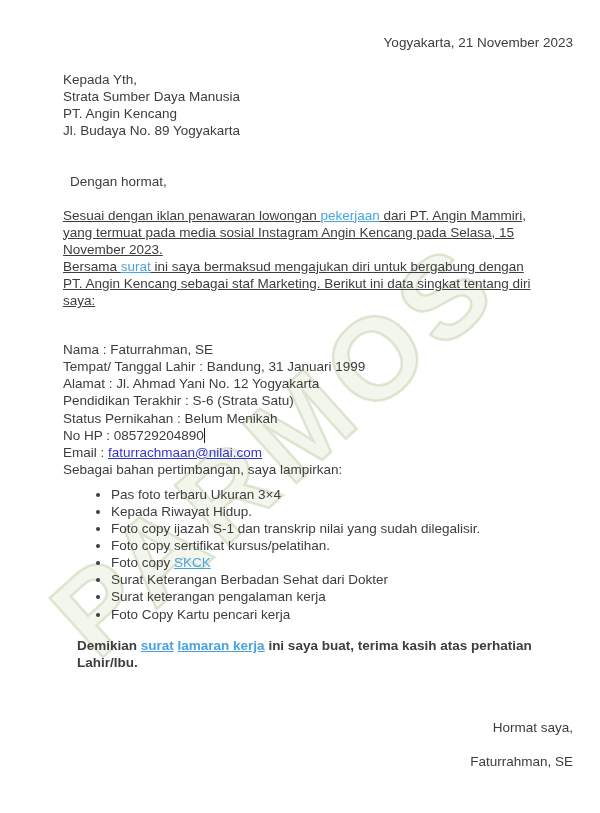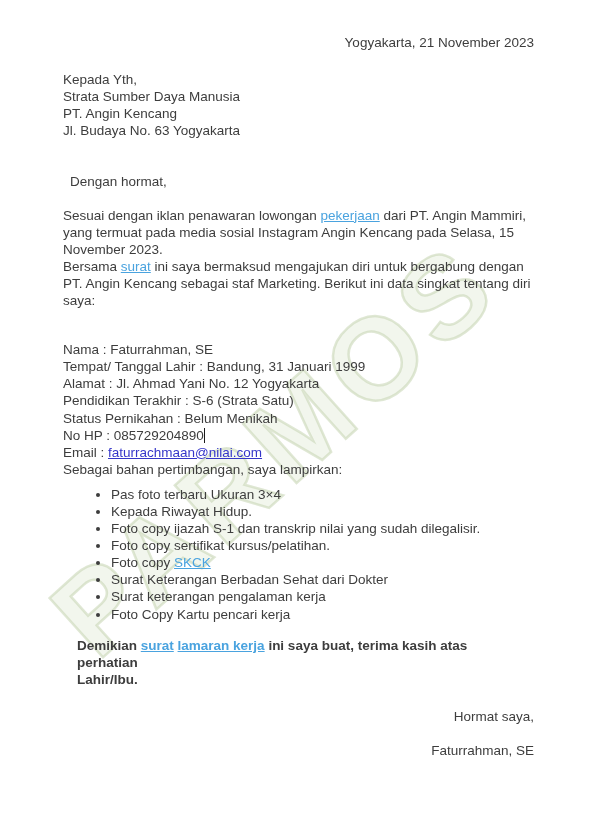--- a/index.html
+++ b/index.html
@@ -13,50 +13,50 @@
   }
   .watermark{
     position:absolute;left:-45px;top:330px;width:640px;height:240px;
     display:flex;align-items:center;justify-content:center;
     transform:rotate(-42deg);
     font-size:116px;font-weight:600;letter-spacing:8px;
     color:rgba(222,232,208,0.38);
     -webkit-text-stroke:2.5px rgba(197,212,176,0.55);
     z-index:0;user-select:none;pointer-events:none;white-space:nowrap;
   }
-  .content{position:relative;z-index:1;padding:30px 66px 0 63px;}
+  .content{position:relative;z-index:1;padding:30px 27px 0 63px;}
   .date{text-align:right;margin-top:4px;}
   .recipient{margin-top:20px;}
   .salutation{margin-top:34px;margin-left:7px;}
-  .opening{margin-top:16px;}
+  .opening{margin-top:16px;text-decoration:underline;}
   .personal{margin-top:32px;}
   .attach-intro{}
   ul.attach{margin:8px;padding:0 0 0 40px;list-style:disc;}
   ul.attach li{margin:0;padding:0;}
   .closing{margin:14px;font-weight:bold;}
-  .signoff-label{text-align:right;margin-top:20px;}
+  .signoff-label{text-align:right;margin-top:48px;}
   .signoff-name{text-align:right;margin-top:17px;}
   a.link{color:#4aa3df;text-decoration:underline;cursor:pointer;}
   a.link.email-link{color:#3536c9;}
   .caret{display:inline-block;width:1.4px;height:15px;background:#1a1a1a;vertical-align:-3px;}
 </style>
 </head>
 <body>
 
 <div class="page">
   <div class="watermark">PARMOS</div>
   <div class="content">
 
     <div class="date">Yogyakarta, 21 November 2023</div>
 
     <div class="recipient">
       <div>Kepada Yth,</div>
       <div>Strata Sumber Daya Manusia</div>
       <div>PT. Angin Kencang</div>
-      <div>Jl. Budaya No. 63 Yogyakarta</div>
+      <div>Jl. Budaya No. 89 Yogyakarta</div>
     </div>
 
     <div class="salutation">Dengan hormat,</div>
 
     <div class="opening"><span>Sesuai dengan iklan penawaran lowongan </span><a class="link" href="#">pekerjaan</a><span> dari PT. Angin Mammiri,</span><br><span>yang termuat pada media sosial Instagram Angin Kencang pada Selasa, 15</span><br><span>November 2023.</span><br><span>Bersama </span><a class="link" href="#">surat</a><span> ini saya bermaksud mengajukan diri untuk bergabung dengan</span><br><span>PT. Angin Kencang sebagai staf Marketing. Berikut ini data singkat tentang diri</span><br><span>saya:</span></div>
 
     <div class="personal">
       <div><span>Nama : Faturrahman, SE</span></div>
       <div><span>Tempat/ Tanggal Lahir : Bandung, 31 Januari 1999</span></div>
       <div><span>Alamat : Jl. Ahmad Yani No. 12 Yogyakarta</span></div>

